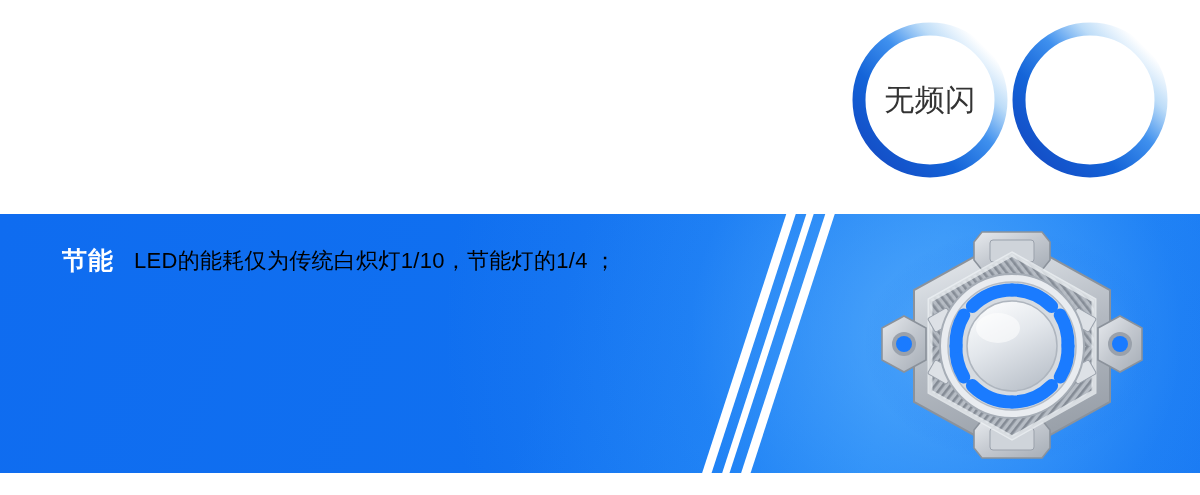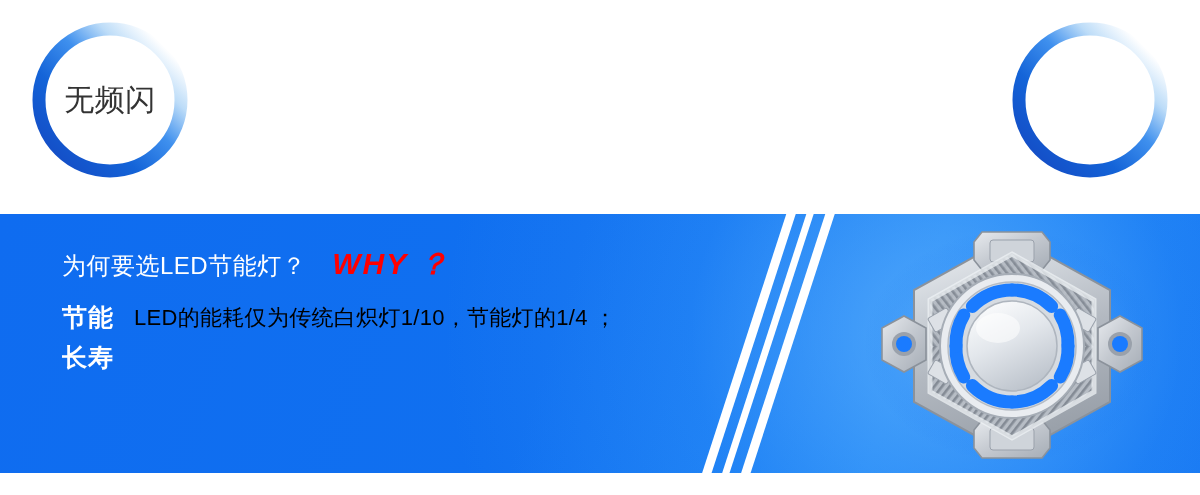--- a/index.html
+++ b/index.html
@@ -17,21 +17,21 @@
 
   
   #feature-circles {
     position: absolute;
     left: 0;
     top: 0;
     width: 1200px;
     height: 200px;
     display: flex;
     align-items: center;
-    justify-content: space-between;
+    justify-content: flex-end;
     padding: 0 30px;
     box-sizing: border-box;
     background: #ffffff;
   }
   .feature-circle {
     position: relative;
     width: 160px;
     height: 160px;
     flex: 0 0 160px;
     display: flex;
@@ -192,32 +192,27 @@
 <div id="why-panel">
 
   <div id="panel-bg-gradient"></div>
 
   <div class="diag-stripe" id="diag-stripe-1"></div>
   <div class="diag-stripe" id="diag-stripe-2"></div>
   <div class="diag-stripe" id="diag-stripe-3"></div>
 
   <div id="why-text-block">
 
-    <div id="why-heading-row">
-      <span id="why-heading-cn">为何要选LED节能灯？</span>
-      <span id="why-heading-en">WHY ？</span>
-    </div>
 
     <div class="why-point">
       <span class="why-point-label">节能</span>
       <span class="why-point-text">LED的能耗仅为传统白炽灯1/10，节能灯的1/4 ；</span>
     </div>
 
     <div class="why-point">
-      <span class="why-point-label">长寿</span>
     </div>
 
 
   </div>
 
   <div id="lamp-graphic">
     <svg viewBox="0 0 340 250">
       <defs>
         <radialGradient id="glowG" cx="50%" cy="50%" r="50%">
           <stop offset="0%" stop-color="#9fd4ff" stop-opacity="0.85"></stop>

